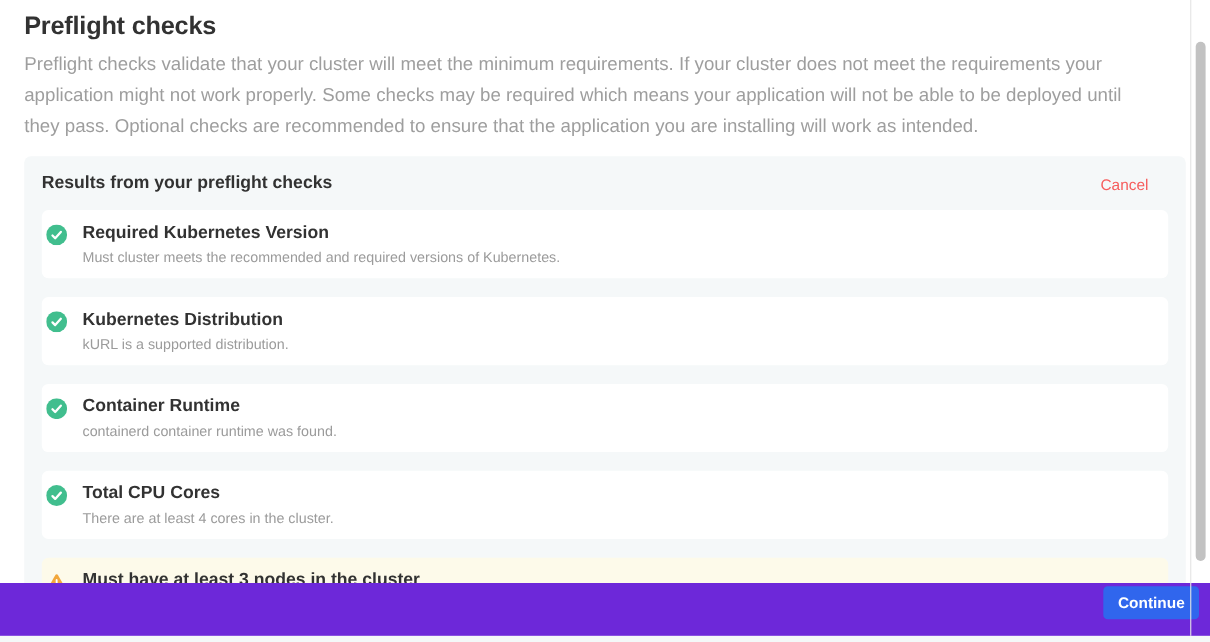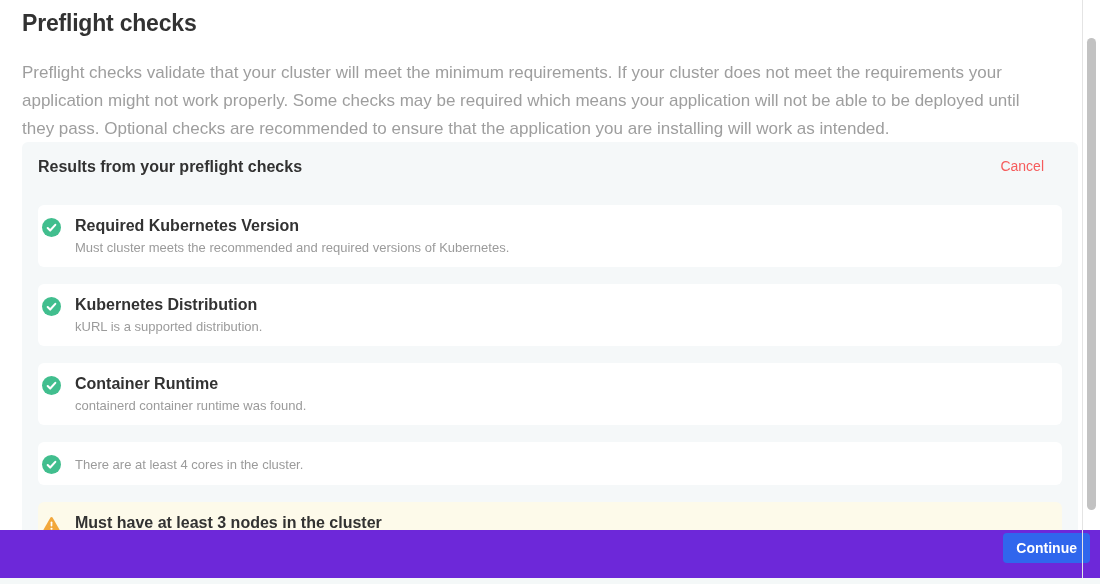--- a/index.html
+++ b/index.html
@@ -14,39 +14,39 @@
 
   
   .content { position: absolute; left: 22px; top: 0; width: 1056px; }
   .page-title {
     margin: 10px 0 0 0;
     font-size: 23px; line-height: 26px;
     font-weight: bold; color: #323232;
     letter-spacing: -0.2px;
   }
   .page-desc {
-    margin-top: 23px;
+    margin-top: 9px;
     max-width: 1015px;
     font-size: 17px; line-height: 28px;
     color: #9e9e9e;
   }
 
   
   .panel {
     position: absolute; left: 22px; top: 142px;
     width: 1056px; height: 388px;
     background: #f5f8f9;
     border-radius: 6px 6px 0 0;
     padding: 16px 16px 0 16px;
     overflow: hidden;
     z-index: 1;
   }
   .panel-header {
-    display: flex; justify-content: space-between; align-items: flex-start;
-    margin-bottom: 29px;
+    display: flex; justify-content: space-between; align-items: flex-end;
+    margin-bottom: 15px;
   }
   .panel-title { font-size: 16px; font-weight: bold; color: #323232; }
   .cancel-link {
     font-size: 14px; color: #f65c5c;
     margin-right: 18px; cursor: pointer; text-decoration: none;
   }
 
   .check-item {
     background: #ffffff;
     border-radius: 6px;
@@ -148,20 +148,21 @@
   </div>
 
   <div class="check-item pass">
     <span class="check-icon">
       <svg viewBox="0 0 20 20">
           <circle cx="10" cy="10" r="10" fill="#41be8e"></circle>
           <path d="M6 10.6l2.6 2.6 5.4-6" stroke="#ffffff" stroke-width="2.2" fill="none" stroke-linecap="round" stroke-linejoin="round"></path>
         </svg>
     </span>
     <div>
+      <div class="check-title">Total CPU Cores</div>
       <div class="check-message">There are at least 4 cores in the cluster.</div>
     </div>
   </div>
 
   <div class="check-item warn">
     <span class="check-icon">
       <svg viewBox="0 0 20 18">
           <path d="M8.9 1.7a1.3 1.3 0 0 1 2.2 0l7.7 13.4a1.3 1.3 0 0 1-1.1 1.9H2.3a1.3 1.3 0 0 1-1.1-1.9Z" fill="#f2a73b"></path>
           <rect x="9.1" y="5.8" width="1.8" height="5.2" rx="0.9" fill="#ffffff"></rect>
           <circle cx="10" cy="13.5" r="1.15" fill="#ffffff"></circle>

